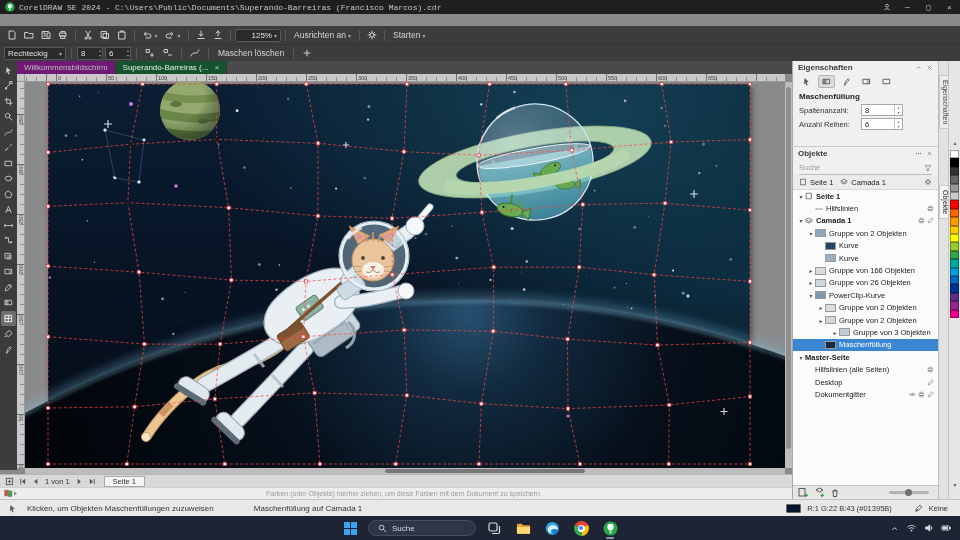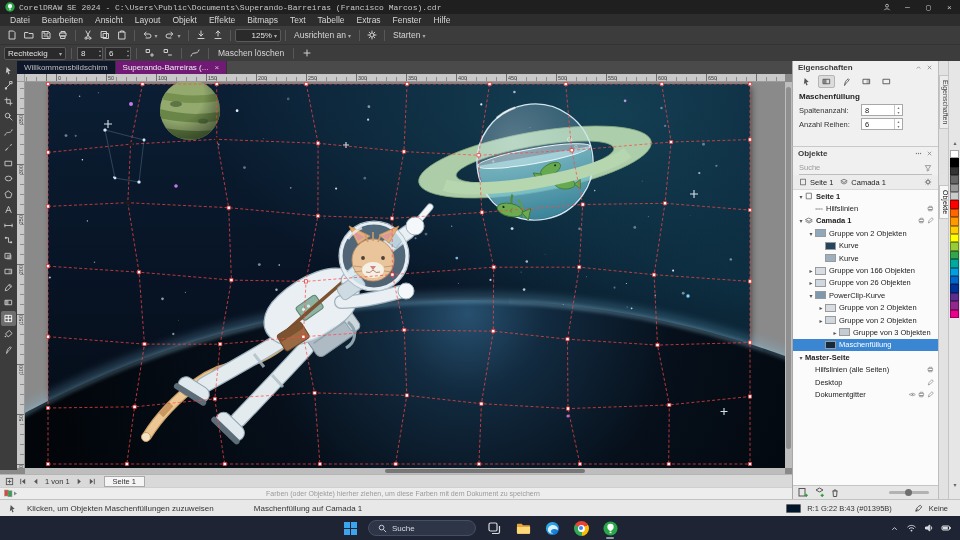--- a/index.html
+++ b/index.html
@@ -32,22 +32,22 @@
   .text-btn{font-size:8.5px;color:#d6d6d6;display:flex;align-items:center;padding:0 4px;height:15px;}
   .spin{height:13px;background:#2a2a2a;border:1px solid #5a5a5a;color:#e2e2e2;font-size:8px;
         display:flex;align-items:center;padding:0 3px;position:relative;width:26px;}
   .spin .arr{position:absolute;right:1px;top:0;display:flex;flex-direction:column;font-size:4px;
              line-height:5.5px;color:#999;}
 
   
   .tabsrow{position:absolute;left:17px;top:61px;width:775px;height:13px;background:#4a4a4a;
            display:flex;align-items:flex-end;}
   .doc-tab{height:13px;display:flex;align-items:center;padding:0 7px;font-size:8px;color:#bdbdbd;
-           background:#0f172a;border-right:1px solid #333;white-space:nowrap;}
-  .doc-tab.active{background:#701a75;color:#eee;}
+           background:#701a75;border-right:1px solid #333;white-space:nowrap;}
+  .doc-tab.active{background:#14532d;color:#eee;}
   .doc-tab .x{margin-left:6px;font-size:8px;color:#ccc;}
 
   
   .toolbox{position:absolute;left:0;top:61px;width:17px;height:409px;background:#3c3c3c;
            display:flex;flex-direction:column;align-items:center;padding-top:2px;gap:1px;}
   .tool{width:15px;height:14.5px;display:flex;align-items:center;justify-content:center;
         border-radius:2px;color:#c9c9c9;}
   .tool.active{background:#6e6e6e;color:#fff;}
 
   
@@ -183,34 +183,20 @@
             <circle cx="5" cy="3.4" r="1.8"></circle>
             <path d="M1.6,9c.5-2.4 6.3-2.4 6.8,0"></path>
           </svg>
       </span>
       <span class="winbtn">─</span>
       <span class="winbtn">▢</span>
       <span class="winbtn">×</span>
     </div>
   </div>
 
-  <div class="menubar" id="menubar">
-      <div class="menu-item">Datei</div>
-      <div class="menu-item">Bearbeiten</div>
-      <div class="menu-item">Ansicht</div>
-      <div class="menu-item">Layout</div>
-      <div class="menu-item">Objekt</div>
-      <div class="menu-item">Effekte</div>
-      <div class="menu-item">Bitmaps</div>
-      <div class="menu-item">Text</div>
-      <div class="menu-item">Tabelle</div>
-      <div class="menu-item">Extras</div>
-      <div class="menu-item">Fenster</div>
-      <div class="menu-item">Hilfe</div>
-    </div>
 
   <div class="stdbar" id="stdbar">
       <span class="tbtn">
         <svg width="10" height="10" viewBox="0 0 10 10" fill="none" stroke="currentColor" stroke-width="1" stroke-linecap="round" stroke-linejoin="round">
           <path d="M2.5,1h4l1.5,1.5V9h-5.5z"></path>
         </svg>
       </span>
       <span class="tbtn">
         <svg width="10" height="10" viewBox="0 0 10 10" fill="none" stroke="currentColor" stroke-width="1" stroke-linecap="round" stroke-linejoin="round">
           <path d="M1,2.5h3l1,1h4v4.5h-8z"></path>

